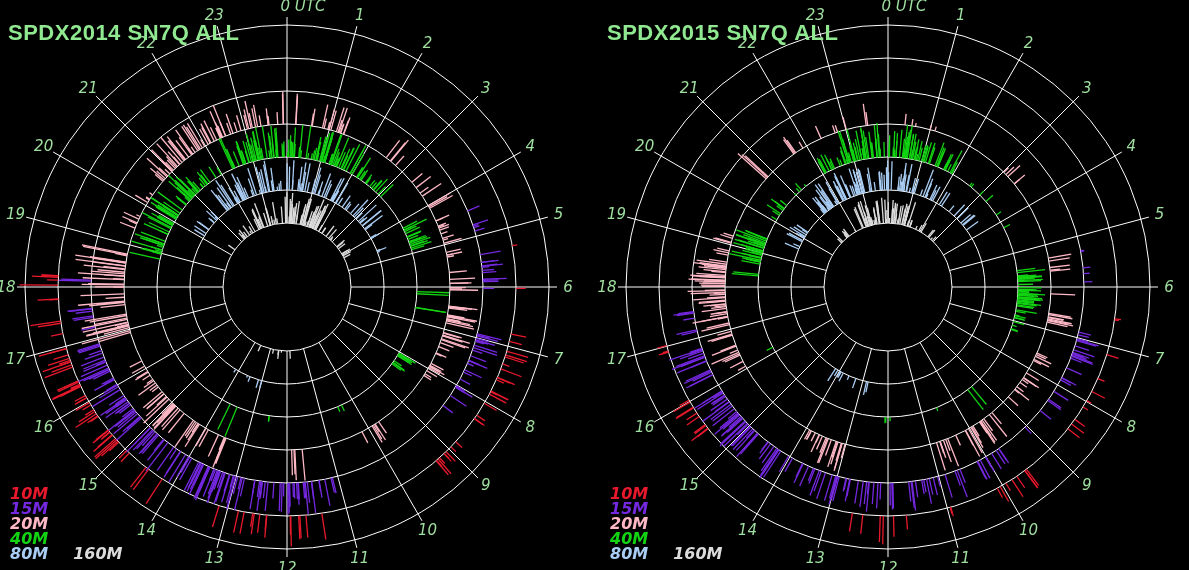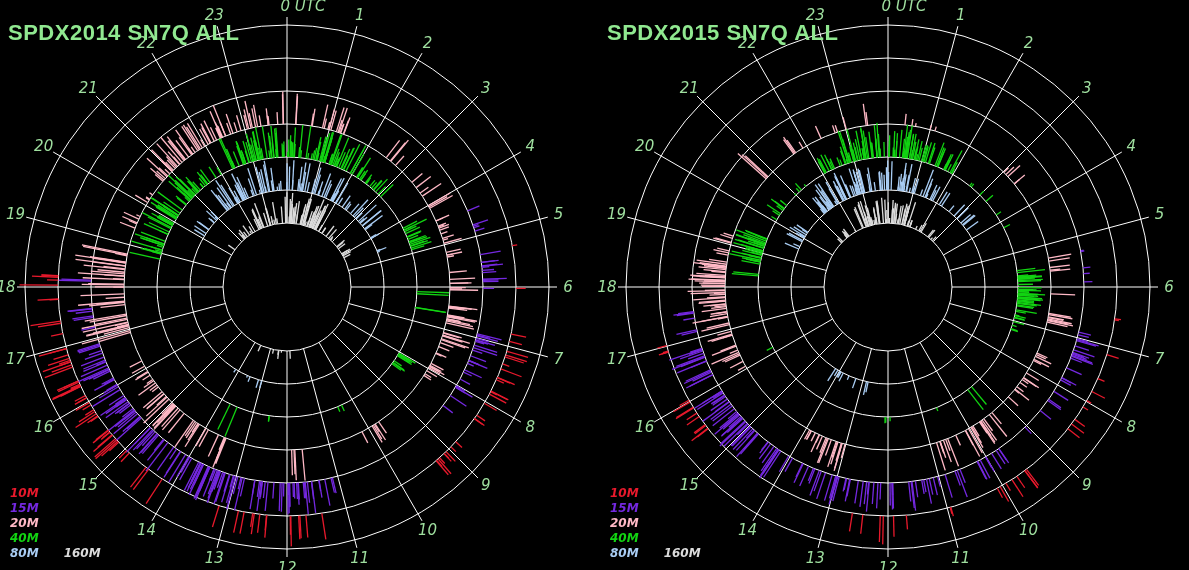--- a/index.html
+++ b/index.html
@@ -10,21 +10,21 @@
     position:absolute;top:20px;z-index:3;
     font-family:"Liberation Sans",sans-serif;
     font-weight:bold;font-size:22px;letter-spacing:.5px;
     color:#90e890;white-space:nowrap;
   }
   #title-left{left:8px;}
   #title-right{left:607px;}
   .legend{
     position:absolute;top:486px;z-index:3;
     font-family:"DejaVu Sans",sans-serif;
-    font-style:italic;font-weight:bold;font-size:12px;line-height:15px;
+    font-style:italic;font-weight:bold;font-size:16px;line-height:15px;
     white-space:nowrap;
   }
   #legend-left{left:10px;}
   #legend-right{left:610px;}
   .legend .row{height:15px;}
   .legend .band-160 {margin-left:25px;}
 </style>
 </head>
 <body>
 

